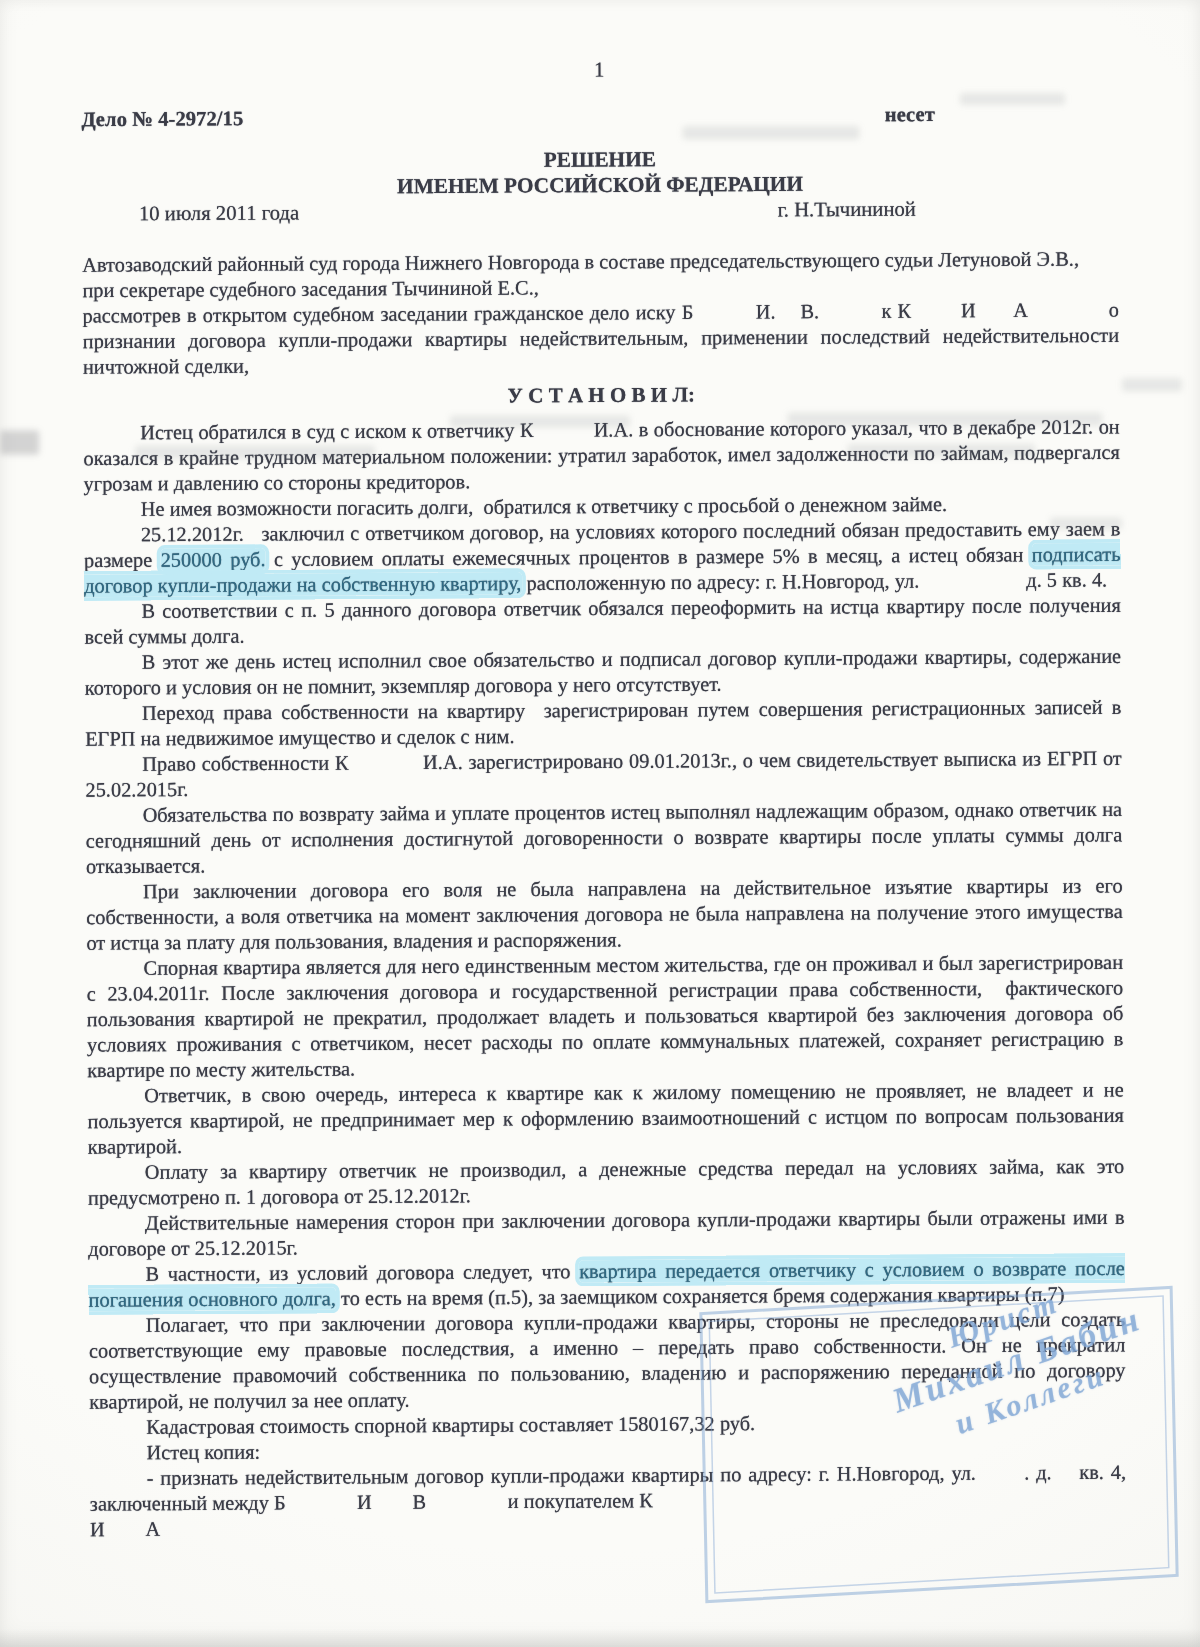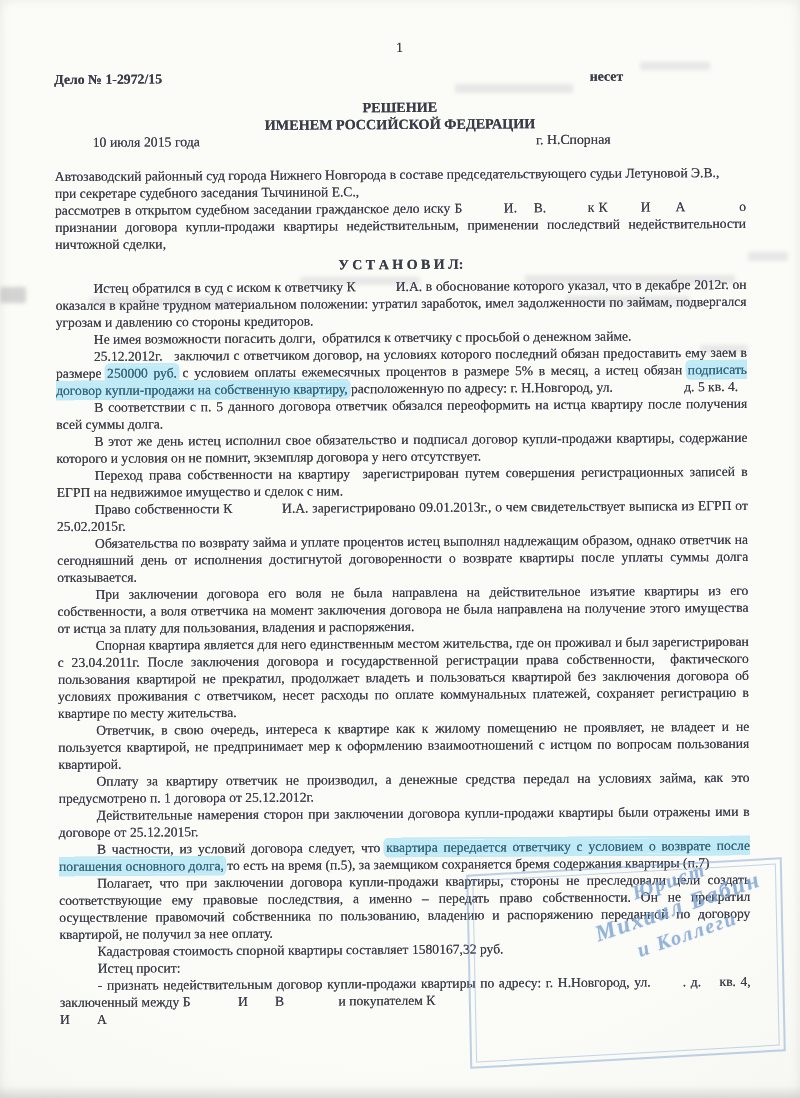--- a/index.html
+++ b/index.html
@@ -82,32 +82,32 @@
 </style>
 </head>
 <body>
 
 <div class="page">
 
   <div class="content">
     <div class="page-number">1</div>
 
     <div class="row-case">
-      <span>Дело № 1-2972/15</span>
+      <span>Дело № 4-2972/15</span>
       <span>несет</span>
     </div>
 
     <div class="titles">
       <div>РЕШЕНИЕ</div>
       <div>ИМЕНЕМ РОССИЙСКОЙ ФЕДЕРАЦИИ</div>
     </div>
 
     <div class="row-date">
-      <span>10 июля 2015 года</span>
-      <span>г. Н.Спорная</span>
+      <span>10 июля 2011 года</span>
+      <span>г. Н.Тычининой</span>
     </div>
 
     <div class="doc-body">
         <p class="plain"><span>Автозаводский районный суд города Нижнего Новгорода в составе председательствующего судьи Летуновой Э.В.,</span></p>
         <p class="plain"><span>при секретаре судебного заседания Тычининой Е.С.,</span></p>
         <p class="plain"><span>рассмотрев в открытом судебном заседании гражданское дело иску Б&nbsp;&nbsp;&nbsp;&nbsp;&nbsp;&nbsp;&nbsp;&nbsp;&nbsp; И.&nbsp;&nbsp;&nbsp; В.&nbsp;&nbsp;&nbsp;&nbsp;&nbsp;&nbsp;&nbsp;&nbsp;&nbsp; к К&nbsp;&nbsp;&nbsp;&nbsp;&nbsp;&nbsp;&nbsp; И&nbsp;&nbsp;&nbsp;&nbsp;&nbsp; А&nbsp;&nbsp;&nbsp;&nbsp;&nbsp;&nbsp;&nbsp;&nbsp;&nbsp;&nbsp;&nbsp;&nbsp; о признании договора купли-продажи квартиры недействительным, применении последствий недействительности ничтожной сделки,</span></p>
         <p class="center-heading"><span>У С Т А Н О В И Л:</span></p>
         <p class="indent"><span>Истец обратился в суд с иском к ответчику К&nbsp;&nbsp;&nbsp;&nbsp;&nbsp;&nbsp;&nbsp;&nbsp;&nbsp;&nbsp; И.А. в обоснование которого указал, что в декабре 2012г. он оказался в крайне трудном материальном положении: утратил заработок, имел задолженности по займам, подвергался угрозам и давлению со стороны кредиторов.</span></p>
         <p class="indent"><span>Не имея возможности погасить долги,&nbsp; обратился к ответчику с просьбой о денежном займе.</span></p>
         <p class="indent"><span>25.12.2012г.&nbsp;&nbsp; заключил с ответчиком договор, на условиях которого последний обязан предоставить ему заем в размере </span><span class="hl">250000 руб.</span><span> с условием оплаты ежемесячных процентов в размере 5% в месяц, а истец обязан </span><span class="hl">подписать договор купли-продажи на собственную квартиру,</span><span> расположенную по адресу: г. Н.Новгород, ул.&nbsp;&nbsp;&nbsp;&nbsp;&nbsp;&nbsp;&nbsp;&nbsp;&nbsp;&nbsp;&nbsp;&nbsp;&nbsp;&nbsp;&nbsp;&nbsp;&nbsp;&nbsp;&nbsp;&nbsp; д. 5 кв. 4.</span></p>
@@ -117,21 +117,21 @@
         <p class="indent"><span>Право собственности К&nbsp;&nbsp;&nbsp;&nbsp;&nbsp;&nbsp;&nbsp;&nbsp;&nbsp;&nbsp;&nbsp;&nbsp; И.А. зарегистрировано 09.01.2013г., о чем свидетельствует выписка из ЕГРП от 25.02.2015г.</span></p>
         <p class="indent"><span>Обязательства по возврату займа и уплате процентов истец выполнял надлежащим образом, однако ответчик на сегодняшний день от исполнения достигнутой договоренности о возврате квартиры после уплаты суммы долга отказывается.</span></p>
         <p class="indent"><span>При заключении договора его воля не была направлена на действительное изъятие квартиры из его собственности, а воля ответчика на момент заключения договора не была направлена на получение этого имущества от истца за плату для пользования, владения и распоряжения.</span></p>
         <p class="indent"><span>Спорная квартира является для него единственным местом жительства, где он проживал и был зарегистрирован с 23.04.2011г. После заключения договора и государственной регистрации права собственности,&nbsp; фактического пользования квартирой не прекратил, продолжает владеть и пользоваться квартирой без заключения договора об условиях проживания с ответчиком, несет расходы по оплате коммунальных платежей, сохраняет регистрацию в квартире по месту жительства.</span></p>
         <p class="indent"><span>Ответчик, в свою очередь, интереса к квартире как к жилому помещению не проявляет, не владеет и не пользуется квартирой, не предпринимает мер к оформлению взаимоотношений с истцом по вопросам пользования квартирой.</span></p>
         <p class="indent"><span>Оплату за квартиру ответчик не производил, а денежные средства передал на условиях займа, как это предусмотрено п. 1 договора от 25.12.2012г.</span></p>
         <p class="indent"><span>Действительные намерения сторон при заключении договора купли-продажи квартиры были отражены ими в договоре от 25.12.2015г.</span></p>
         <p class="indent"><span>В частности, из условий договора следует, что </span><span class="hl">квартира передается ответчику с условием о возврате после погашения основного долга,</span><span> то есть на время (п.5), за заемщиком сохраняется бремя содержания квартиры (п.7)</span></p>
         <p class="indent"><span>Полагает, что при заключении договора купли-продажи квартиры, стороны не преследовали цели создать соответствующие ему правовые последствия, а именно – передать право собственности. Он не прекратил осуществление правомочий собственника по пользованию, владению и распоряжению переданной по договору квартирой, не получил за нее оплату.</span></p>
         <p class="indent"><span>Кадастровая стоимость спорной квартиры составляет 1580167,32 руб.</span></p>
-        <p class="indent"><span>Истец просит:</span></p>
+        <p class="indent"><span>Истец копия:</span></p>
         <p class="indent"><span>- признать недействительным договор купли-продажи квартиры по адресу: г. Н.Новгород, ул.&nbsp;&nbsp;&nbsp;&nbsp;&nbsp;&nbsp; . д.&nbsp;&nbsp;&nbsp; кв. 4, заключенный между Б&nbsp;&nbsp;&nbsp;&nbsp;&nbsp;&nbsp;&nbsp;&nbsp;&nbsp;&nbsp;&nbsp;&nbsp;&nbsp; И&nbsp;&nbsp;&nbsp;&nbsp;&nbsp;&nbsp;&nbsp; В&nbsp;&nbsp;&nbsp;&nbsp;&nbsp;&nbsp;&nbsp;&nbsp;&nbsp;&nbsp;&nbsp;&nbsp;&nbsp;&nbsp;&nbsp; и покупателем К</span></p>
         <p class="plain"><span>И&nbsp;&nbsp;&nbsp;&nbsp;&nbsp;&nbsp;&nbsp; А</span></p>
       </div>
   </div>
 
   <div class="artifact" style="left:455px;top:84px;width:118px;height:9px;"></div>
   <div class="artifact" style="left:640px;top:62px;width:70px;height:8px;"></div>
   <div class="artifact" style="left:300px;top:277px;width:120px;height:8px;"></div>
   <div class="artifact" style="left:525px;top:275px;width:210px;height:9px;"></div>
   <div class="artifact" style="left:90px;top:297px;width:160px;height:9px;"></div>

